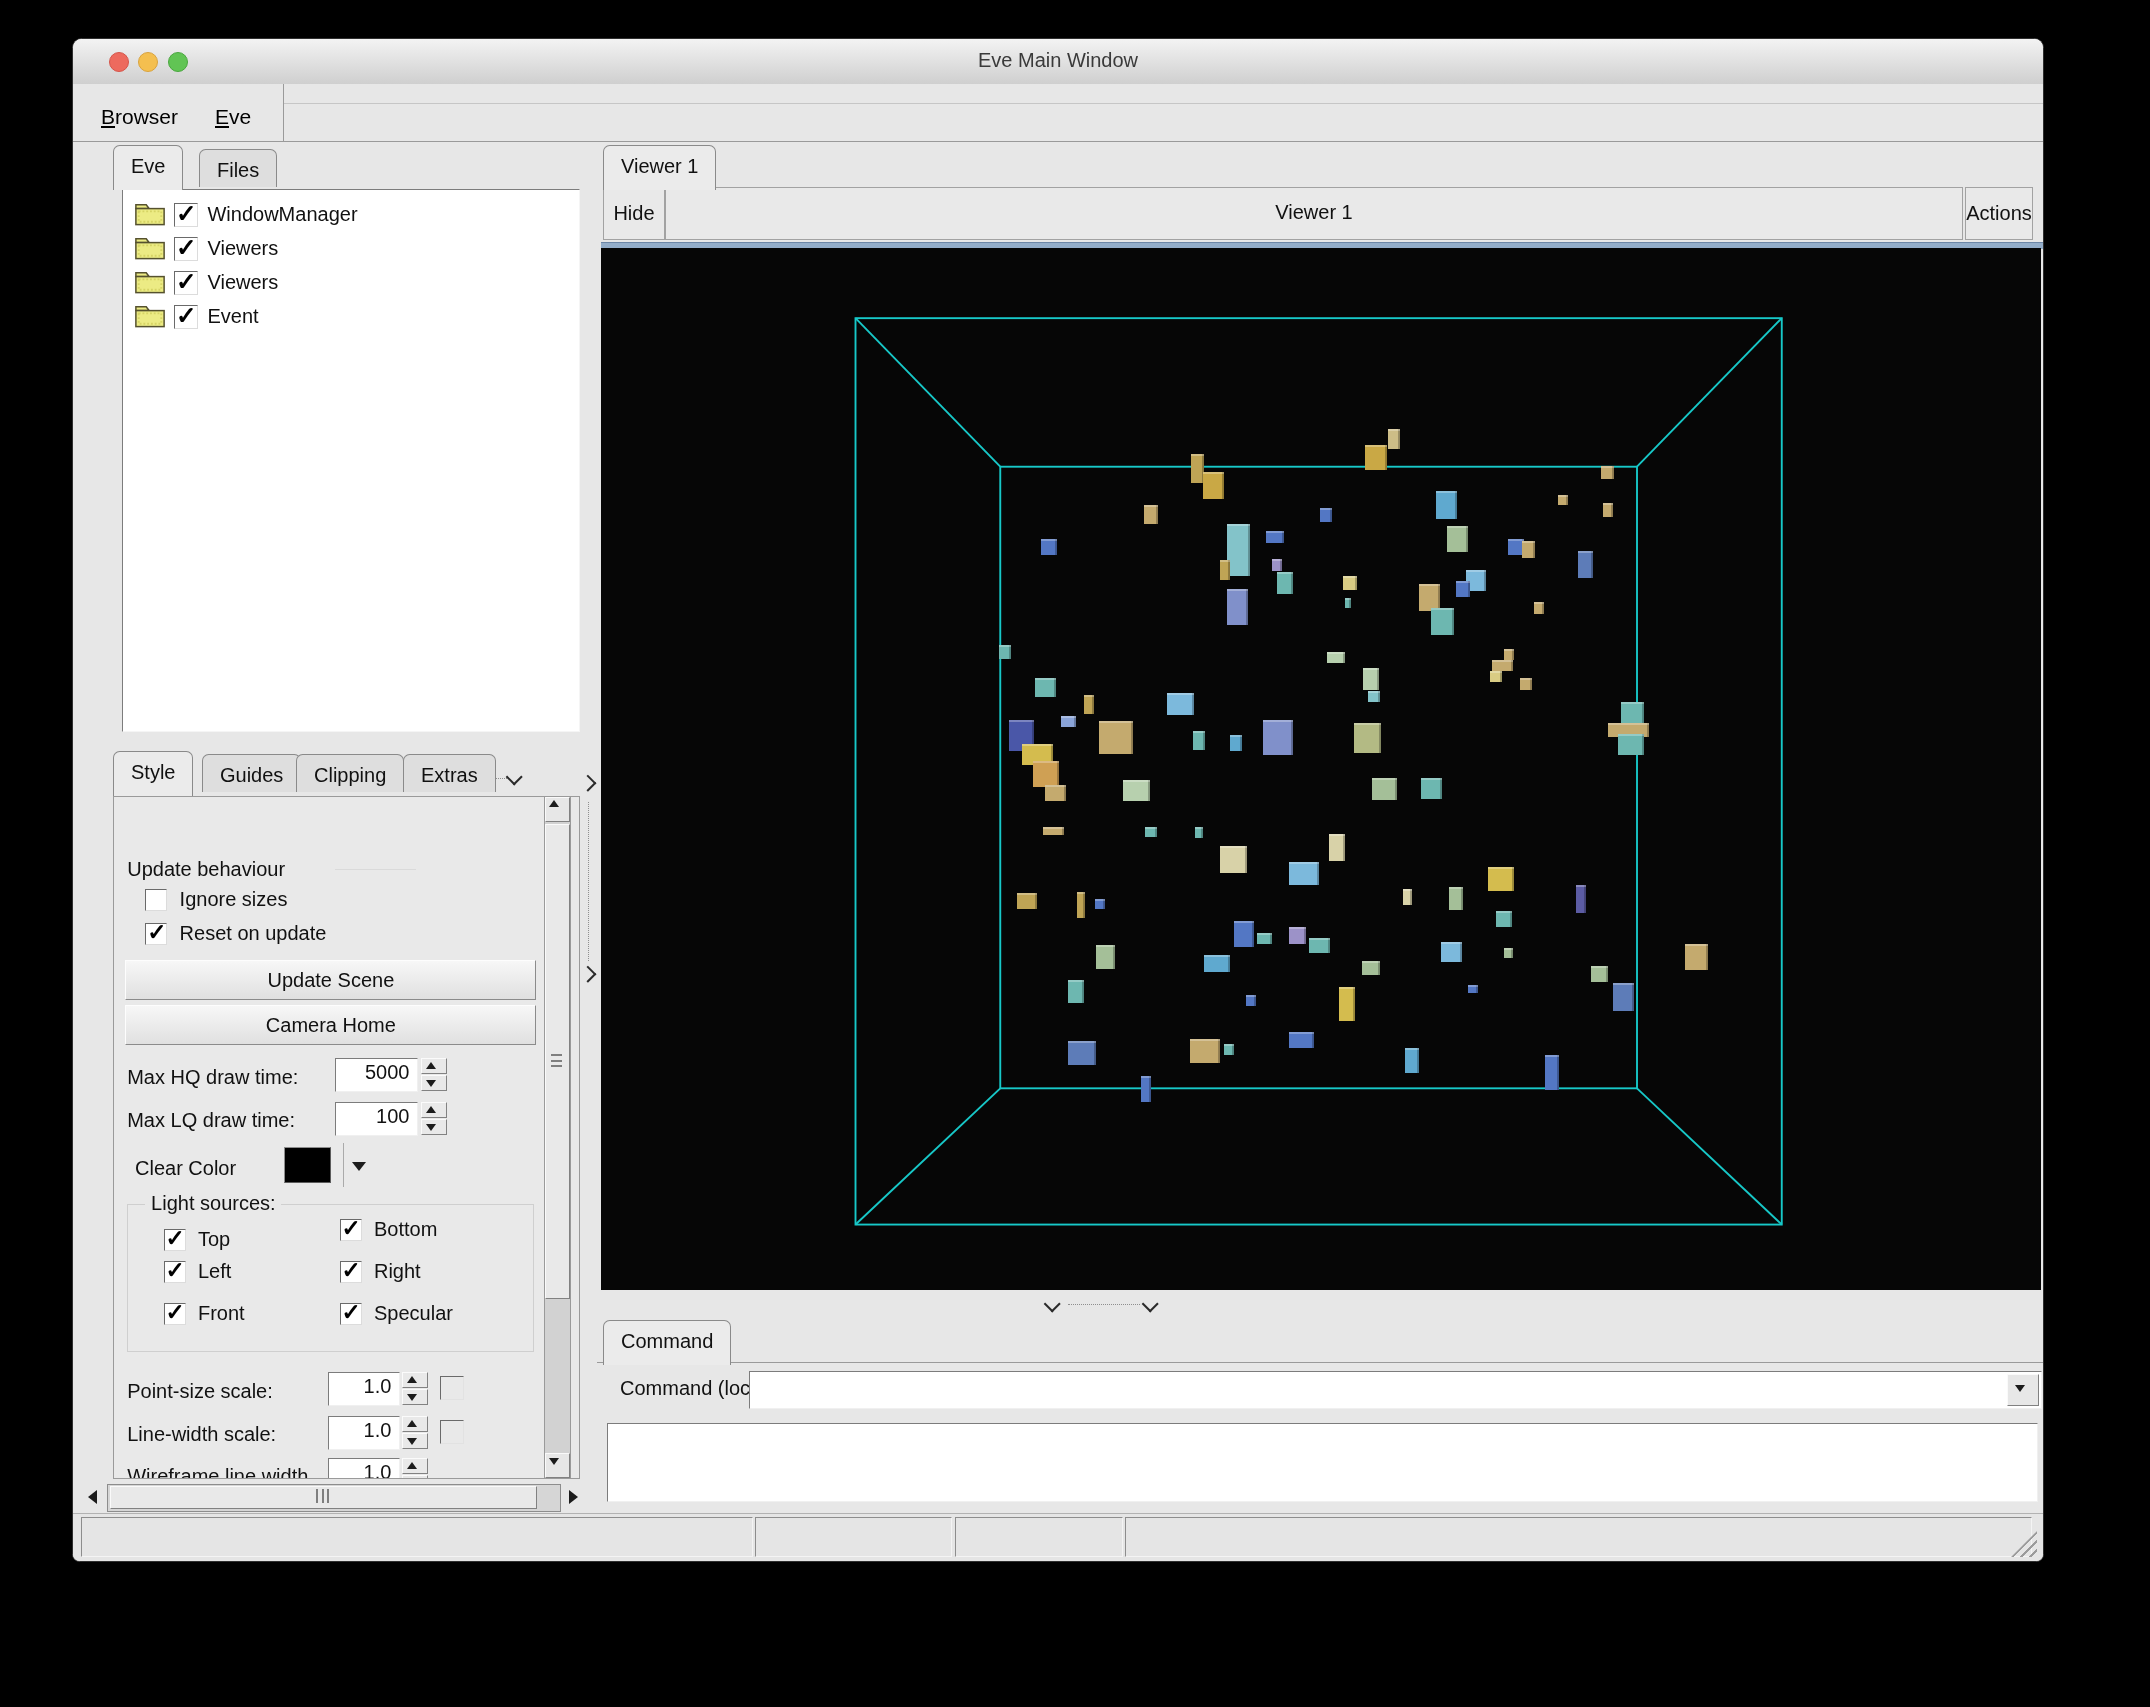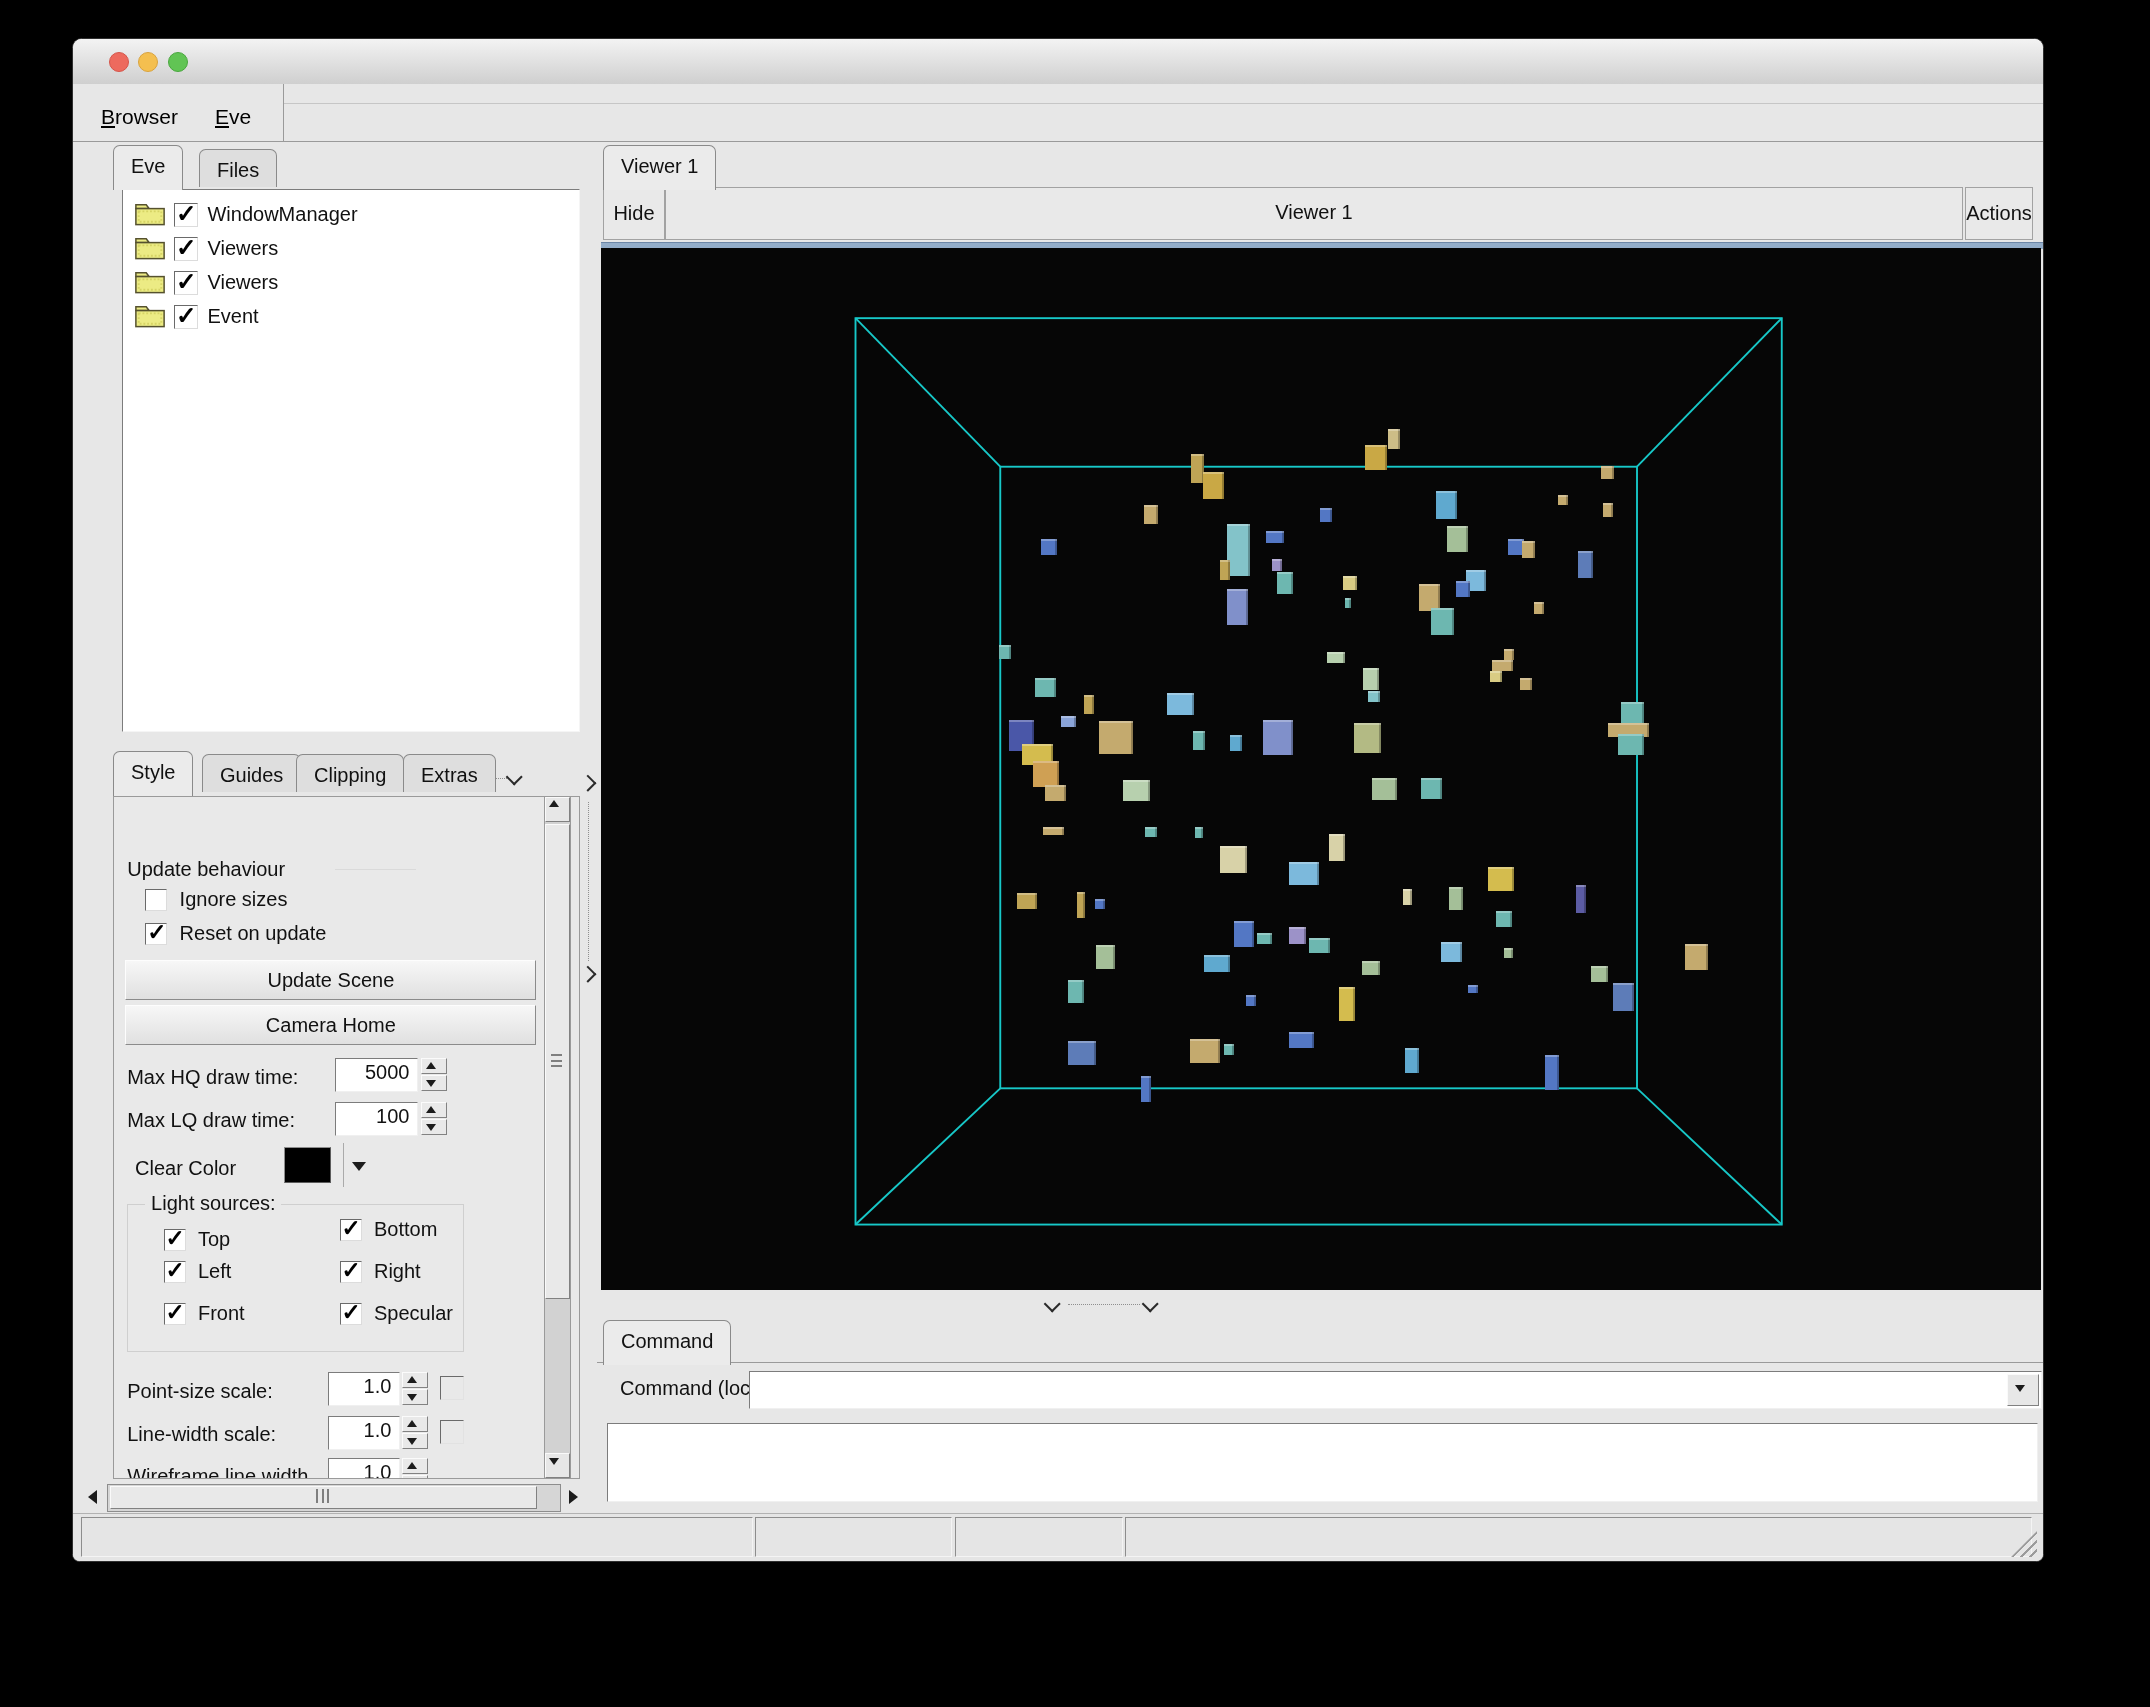--- a/index.html
+++ b/index.html
@@ -97,21 +97,21 @@
   #hq-entry{left:221px;top:261px;width:83px;height:34px;} #lq-entry{left:221px;top:305px;width:83px;height:34px;}
   #hq-spin{left:307px;top:261px;} #lq-spin{left:307px;top:305px;}
 
   #cc-label{left:21px;top:360px;}
   #cc-swatch{left:170px;top:350px;width:47px;height:36px;background:#000;
              border:1.9px solid;border-color:#8d8d8d #5c5c5c #5c5c5c #8d8d8d;}
   #cc-sep{left:229px;top:346px;height:44px;border-left:0.9px solid #aaa;position:absolute;}
   #cc-arrow{left:238px;top:365px;border-left:7.6px solid transparent;border-right:7.6px solid transparent;
             border-top:9.5px solid #1d1d1d;position:absolute;width:0;height:0;}
 
-  .lights-box{left:11.4px;top:407px;width:337px;height:148px;border:1.9px groove #cfcfcf;background:#e9e9e9;}
+  .lights-box{left:11.4px;top:407px;width:407px;height:148px;border:1.9px groove #cfcfcf;background:#e9e9e9;}
   #lights-legend{position:absolute;left:17px;top:-13.2px;background:#e9e9e9;padding:0 5.7px;font-size:20px;}
   .lightcell{position:absolute;display:flex;align-items:center;}
   .lightcell .cb{width:22px;height:22px;} .lightcell .cb.on::after{font-size:23px;top:-4.7px;}
   .lightcell span{margin-left:12.3px;font-size:20px;}
 
   #ps-label{left:13.2px;top:583px;} #lw-label{left:13.2px;top:626px;} #wf-label{left:13.2px;top:668px;}
   #ps-entry{left:214px;top:575px;width:72px;height:34px;} #lw-entry{left:214px;top:619px;width:72px;height:34px;}
   #wf-entry{left:214px;top:661px;width:72px;height:34px;}
   #ps-spin{left:288px;top:575px;} #lw-spin{left:288px;top:619px;} #wf-spin{left:288px;top:661px;}
   .mini-cb{position:absolute;width:22px;height:22px;background:#e9e9e9;border:1.9px solid;
@@ -176,20 +176,21 @@
 </style>
 </head>
 <body>
 
 <div class="window">
 
   <div class="titlebar">
     <span class="light red"></span>
     <span class="light yellow"></span>
     <span class="light green"></span>
+    <div class="title">Eve Main Window</div>
   </div>
 
   <div class="menubar">
     <span class="menu-item u-first" id="menu-browser"><u>B</u>rowser</span>
     <span class="menu-item u-first" id="menu-eve"><u>E</u>ve</span>
     <div class="menubar-divider"></div>
     <div class="menubar-topline"></div>
   </div>
 
   <div class="tab active abs" id="tab-eve">Eve</div>

